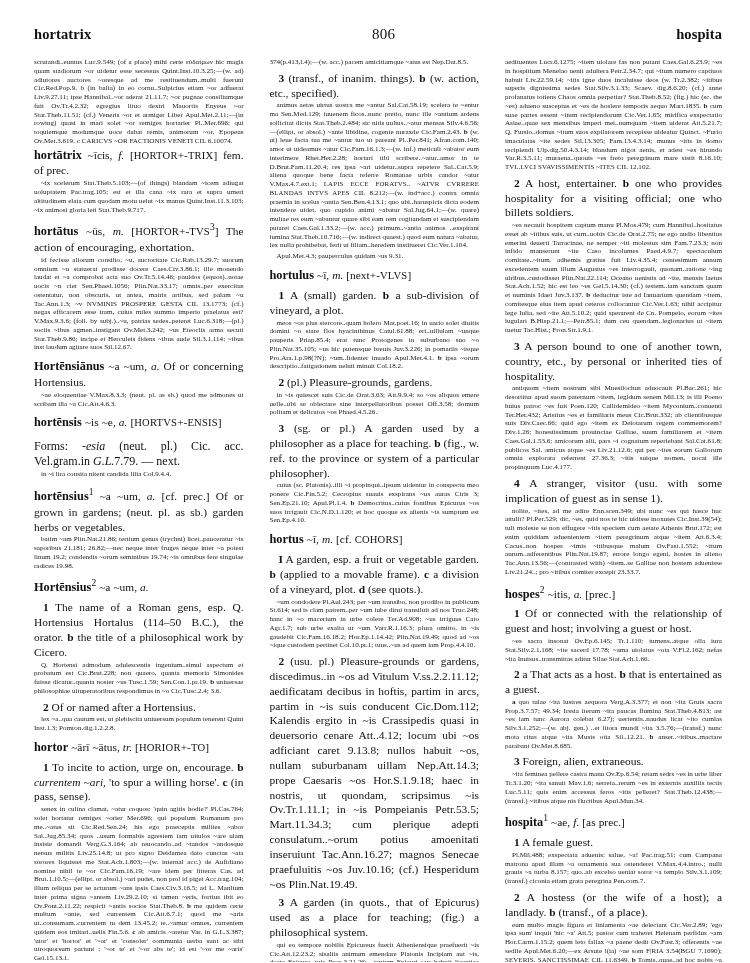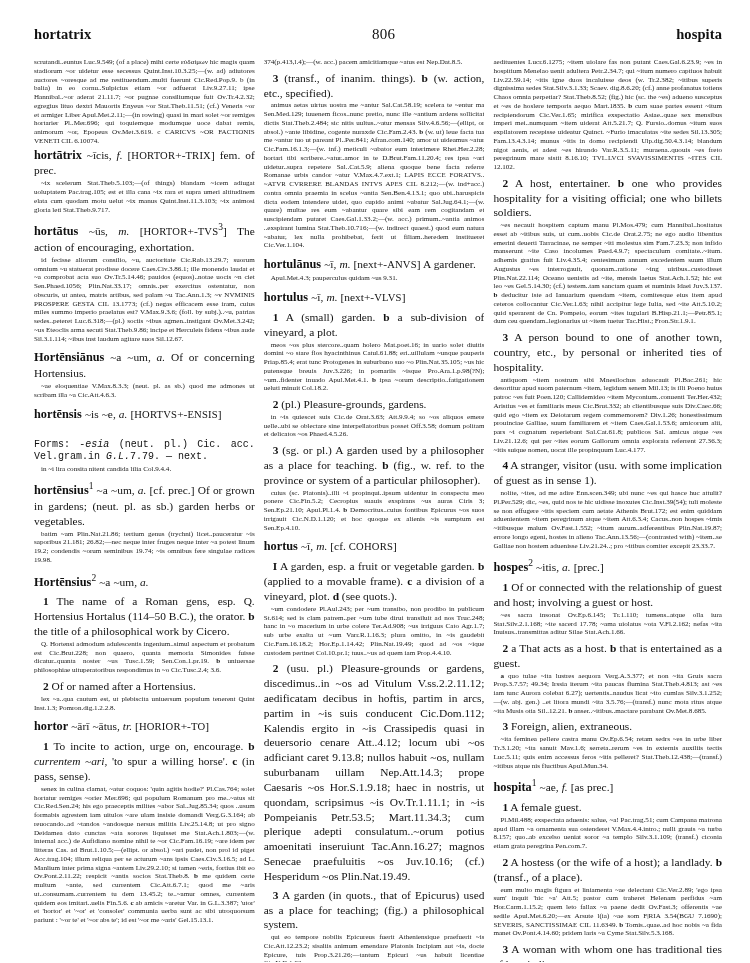--- a/index.html
+++ b/index.html
@@ -36,21 +36,21 @@
     letter-spacing: .1px;
   }
   .runhead .rh-page {
     font-size: 15px;
     font-weight: normal;
     letter-spacing: .3px;
   }
   
   .cols {
     display: flex;
-    gap: 9px;
+    gap: 26px;
     height: 905px;
     align-items: flex-start;
   }
   .col {
     width: 224px;
     overflow: hidden;
     height: 905px;
   }
   .col.c2 { width: 224px; }
   .col.c3 { width: 232px; }
@@ -98,25 +98,24 @@
     color: #191919;
   }
   .cites.noind { text-indent: 0; }
   .cites b { font-weight: bold; }
   .cites .sc {
     font-variant: small-caps;
     font-size: 6.9px;
     letter-spacing: .1px;
   }
   .forms {
-    font-size: 10px;
+    font-size: 12px;
     line-height: 1.24;
     text-align: justify;
-    margin: 16px 0 1px 0;
-    font-family: Liberation Mono, monospace;
+    margin: 8px 0 1px 0;
   }
 </style>
 </head>
 <body>
 
 <div class="page">
 
   <div class="runhead">
     <div class="rh-left">hortatrix</div>
     <div class="rh-page">806</div>
@@ -143,21 +142,20 @@
         <div class="sense"><span class="sense-no">2</span> Of or named after a Hortensius.</div>
         <div class="cites">lex ~a..qua cautum est, ut plebiscita uniuersum populum tenerent Quint Inst.1.3; Pomron.dig.1.2.2.8.</div>
         <div class="hw-block"><span class="hw">hortor</span> ~ārī ~ātus, <span class="gram">tr.</span>  [<span class="sc">HORIOR</span>+-<span class="sc">TO</span>]</div>
         <div class="sense"><span class="sense-no">1</span> To incite to action, urge on, encourage. <span class="sub">b</span> <i>currentem ~ari</i>, 'to spur a willing horse'. <span class="sub">c</span> (in pass, sense).</div>
         <div class="cites">senex in culina clamat, ~atur coquos: 'quin agitis hodie?' Pl.Cas.764; solet hortatur remiges ~orier Mer.696; qui populum Romanum pro me..~atus sit Cic.Red.Sen.24; his ego praeceptis milites ~abor Sal..Jug.85.34; quos ..usum formabis agrestem iam uitulos ~are ulam insisie domandi Verg.G.3.164; ab reuocando..ad ~tandos ~andosque nersus militis Liv.25.14.8; ut pro signo Deidamea dato cunctas ~ata sorores liquisset me Stat.Ach.1.803;—(w. internal acc.) de Aufidiano nomine nihil te ~or Cic.Fam.16.19; ~are idem per litteras Cas. ad Brut.1.10.5;—(ellipt. or absol.) ~ari pudet, non prol id piget Acc.trag.104; illum reliqua per se acturum ~ans ipsis Caes.Civ.3.16.5; ad L. Manlium inter prima signa ~antem Liv.29.2.10; si tamen ~eris, fortius ibit eo Ov.Pont.2.11.22; respicit ~antis socios Stat.Theb.8.   <b>b</b> me quidem certe multum ~ante, sed currentem Cic.Att.6.7.1; quod me ~aris ut..consumam..currentem tu dem 13.45.2; te..~amur omnes, currentem quidem eos imitari..uelis Fin.5.6.   <b>c</b> ab amicis ~aretur Var. in G.L.3.387; 'utor' et 'hortor' et '~or' et 'consoler' communia uerba sunt ac sibi utroquorsum pariunt : '~or te' et '~or abs te'; id est '~or me ~aris' Gel.15.13.1.</div>
       </div>
     <div class="col c2" id="col-2">
         <div class="cites noind">374(p.413,l.4);—(w. acc.) pacem amicitiamque ~atus est Nep.Dat.8.5.</div>
         <div class="sense"><span class="sense-no">3</span> (transf., of inanim. things). <span class="sub">b</span> (w. action, etc., specified).</div>
         <div class="cites">animus aetas uirtus uostra me ~antur Sal.Cat.58.19; scelera te ~entur ma Sen.Med.129; iuuenem ficos..nunc pretio, nunc ille ~antium ardens sollicitat dictis Stat.Theb.2.484; sic nitis uultus..~atur mensas Silv.4.6.56;—(ellipt, or absol.) ~ante libidine, cogente nuraxde Cic.Fam.2.43.   <b>b</b> (w. ut) leue facta tua me ~antur tuo ut pareant Pl..Per.841; Afran.com.140; amor ut uideamus ~atur Cic.Fam.16.1.3;—(w. inf.) meticuli ~abator eum interimere Rhet.Her.2.28; hortari tibi scribere..~atur..amor in te D.Brut.Fam.11.20.4; res ipsa ~ari uidetur..supra repetere Sal..Cat.5.9; aliena quoque bene facta referre Romanae urbis candor ~atur V.Max.4.7.ext.1; <span class="sc">LAPIS ECCE FORATVS</span>.. <span class="sc">~ATVR CVRRERE BLANDAS INTVS APES</span> CIL 8.212;—(w. ind+acc.) contra omnia praemia in scelus ~antia Sen.Ben.4.13.1; quo ubi..haruspicis dicta eodem intendere uidet, quo cupido animi ~abatur Sal.Jug.64.1;—(w. quare) multae res eum ~abantur quare sibi eam rem cogitandam et suscipiendam putaret Caes.Gal.1.33.2;—(w. acc.) primum..~antia animos ..exspirant lumina Stat.Theb.10.716;—(w. indirect quaest.) quod eum natura ~abatur, lex nulla prohibebat, ferit ut filiam..heredem institueret Cic.Ver.1.104.</div>
-        <div class="hw-block"><span class="hw">hortulānus</span> ~ī, <span class="gram">m.</span>  [next+-<span class="sc">ANVS</span>]  A gardener.</div>
         <div class="cites">Apul.Met.4.3; pauperculus quidam ~us 9.31.</div>
         <div class="hw-block"><span class="hw">hortulus</span> ~ī, <span class="gram">m.</span>  [next+-<span class="sc">VLVS</span>]</div>
         <div class="sense"><span class="sense-no">1</span> A (small) garden. <span class="sub">b</span> a sub-division of vineyard, a plot.</div>
         <div class="cites">meos ~os plus stercore..quam holero Mat.poet.16; in uario solet diuitis domini ~o stare flos hyacinthinus Catul.61.88; eri..uillulam ~unque pauperis Priap.85.4; erat tunc Protogenes in suburbano suo ~o Plin.Nat.35.105; ~us hic putensque breuis Juv.3.226; in pomariis ~isque Pro.Ara.1.p.98(?N); ~um..fidenter inuado Apul.Met.4.1.   <b>b</b> ipsa ~orum descriptio..fatigationem ueluti minuit Col.18.2.</div>
         <div class="sense"><span class="sense-no">2</span> (pl.) Pleasure-grounds, gardens.</div>
         <div class="cites">in ~is quiescet suis Cic.de Orat.3.63; Att.9.9.4; so ~os aliquos emere uelle..ubi se oblectare sine interpellatoribus posset Off.3.58; domum politam et delicatos ~os Phaed.4.5.26.</div>
         <div class="sense"><span class="sense-no">3</span> (sg. or pl.) A garden used by a philosopher as a place for teaching. <span class="sub">b</span> (fig., w. ref. to the province or system of a particular philosopher).</div>
         <div class="cites">cuius (sc. Platonis)..illi ~i propinqui..ipsum uidentur in conspectu meo ponere Cic.Fin.5.2; Cecropius suauis exspirans ~us auras Ciris 3; Sen.Ep.21.10; Apul.Pl.1.4.   <b>b</b> Democritus..cuius fontibus Epicurus ~os suos irrigauit Cic.N.D.1.120; et hoc quoque ex alienis ~is sumptum est Sen.Ep.4.10.</div>
         <div class="hw-block"><span class="hw">hortus</span> ~ī, <span class="gram">m.</span>  [cf. <span class="sc">COHORS</span>]</div>
         <div class="sense"><span class="sense-no">I</span> A garden, esp. a fruit or vegetable garden. <span class="sub">b</span> (applied to a movable frame). <span class="sub">c</span> a division of a vineyard, plot. <span class="sub">d</span> (see quots.).</div>

